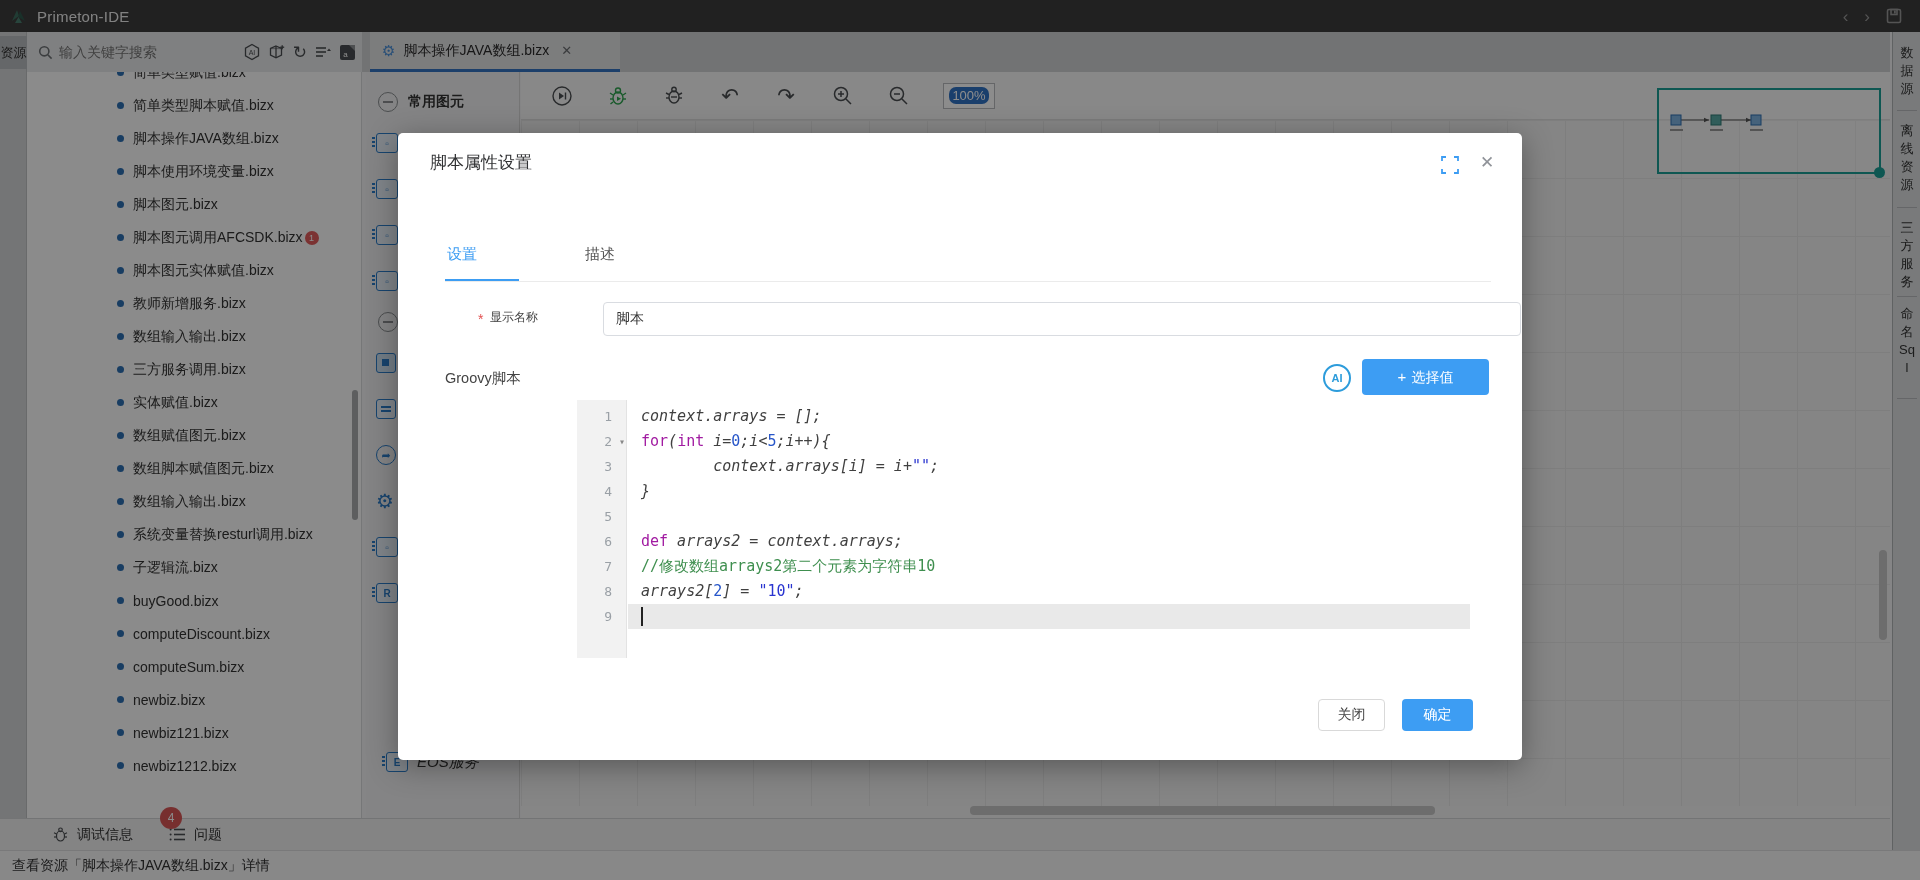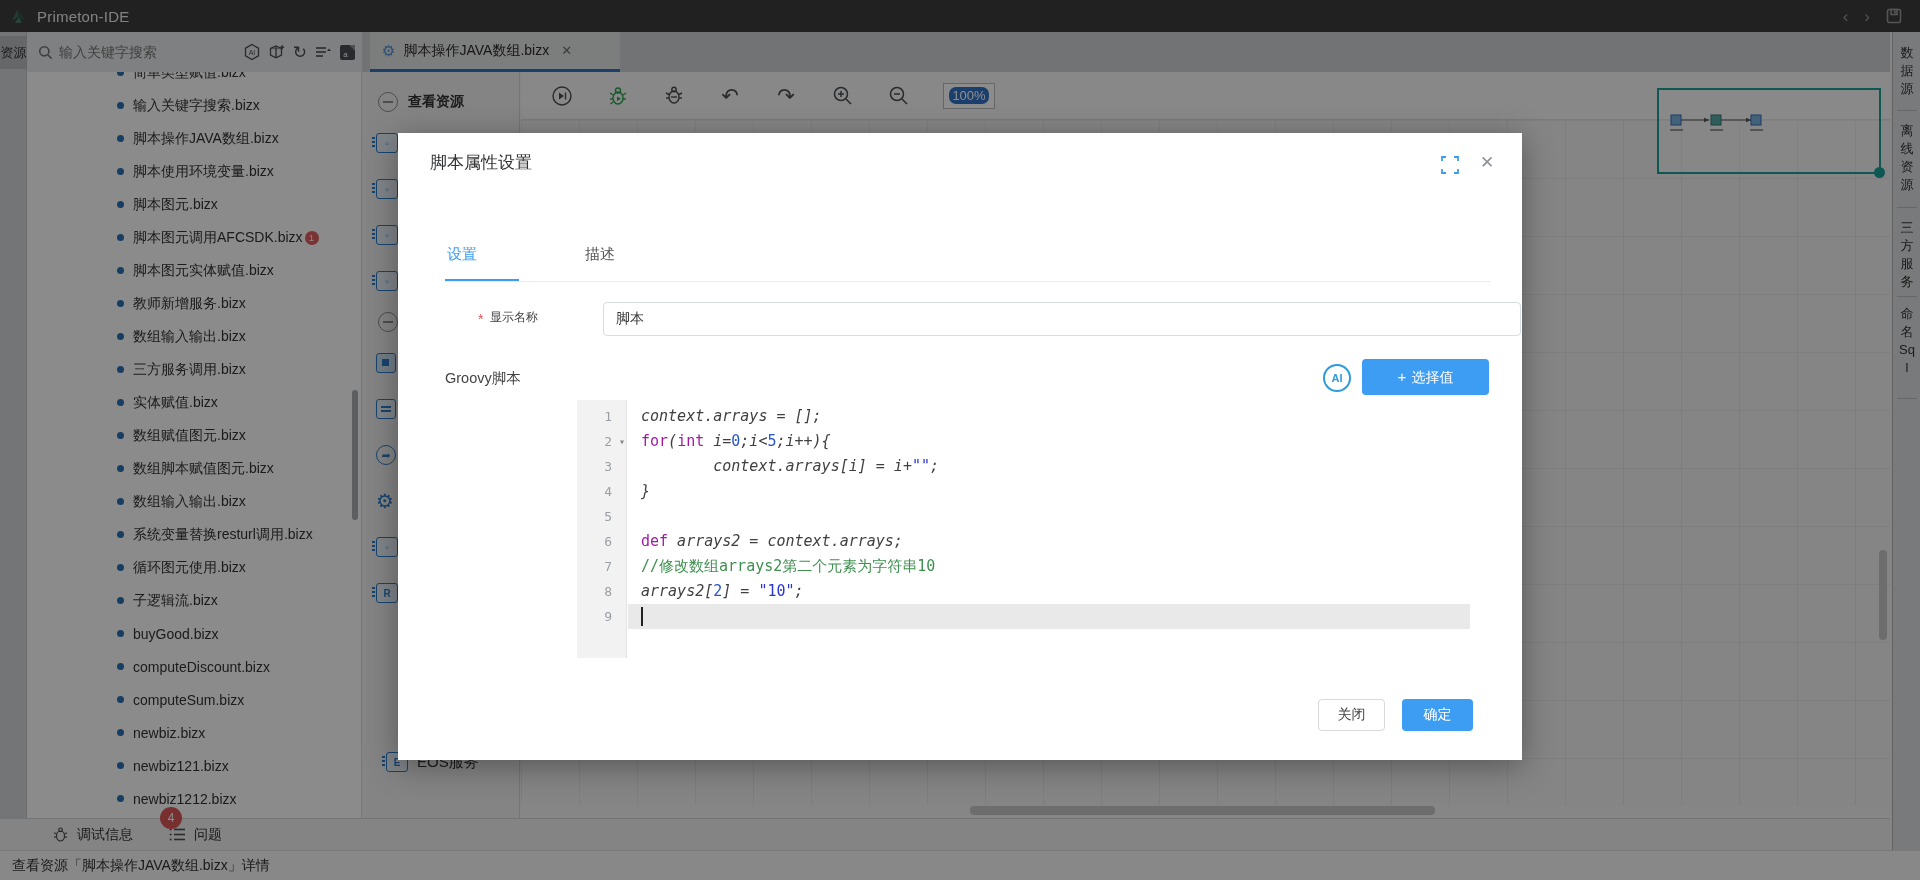--- a/index.html
+++ b/index.html
@@ -39,21 +39,21 @@
   .file-item .fbadge { width:14px; height:14px; border-radius:50%; background:#e05c5c; color:#fff; font-size:9px; display:flex; align-items:center; justify-content:center; margin-left:2px; }
   #file-scroll-thumb { position:absolute; left:352px; top:390px; width:6px; height:130px; background:#a9abad; border-radius:3px; }
 
   
   #palette { position:absolute; left:366px; top:72px; width:154px; height:746px; background:#f0f1f2; border-right:1px solid #d5d5d5; padding-top:12px; }
   .pal-header { height:36px; display:flex; align-items:center; padding-left:12px; gap:10px; }
   .pal-header .minus-circle { width:20px; height:20px; border:1.5px solid #8a8d90; border-radius:50%; position:relative; flex:0 0 auto; }
   .pal-header .minus-circle::after { content:""; position:absolute; left:4px; top:8px; width:10px; height:2px; background:#8a8d90; }
   .pal-header .hlabel { font-size:14px; color:#333; font-weight:bold; white-space:nowrap; }
   .pal-item { height:46px; display:flex; align-items:center; padding-left:10px; gap:9px; cursor:pointer; }
-  .pal-item .plabel { font-size:14px; color:#333; white-space:nowrap; }
+  .pal-item .plabel { font-size:14px; color:#333; white-space:nowrap;font-style:italic; }
   #eos-row { position:absolute; left:376px; top:742px; width:140px; height:40px; display:flex; align-items:center; gap:9px; cursor:pointer; }
   #eos-row .plabel { font-size:15px; color:#333; }
   .chip { width:22px; height:20px; border:1.6px solid #2b7cc9; border-radius:3px; background:#eaf3fb; position:relative; flex:0 0 auto; }
   .chip::before { content:""; position:absolute; left:-5px; top:3px; width:3px; height:2px; background:#2b7cc9; box-shadow:0 4px 0 #2b7cc9, 0 8px 0 #2b7cc9; }
   .chip .inner { position:absolute; inset:0; display:flex; align-items:center; justify-content:center; font-size:10px; color:#2b7cc9; font-weight:bold; }
   .sqicon { width:20px; height:20px; border:1.6px solid #2b7cc9; border-radius:3px; background:#cfe4f5; position:relative; flex:0 0 auto; }
   .sqicon::after { content:""; position:absolute; left:5px; top:5px; width:7px; height:7px; background:#2b7cc9; }
   .linesicon { width:20px; height:20px; border:1.6px solid #2b7cc9; border-radius:3px; position:relative; flex:0 0 auto; background:#eaf3fb; }
   .linesicon::after { content:""; position:absolute; left:4px; top:6px; width:10px; height:2px; background:#2b7cc9; box-shadow:0 4px 0 #2b7cc9; }
   .circleicon { width:20px; height:20px; border:1.6px solid #2b7cc9; border-radius:50%; position:relative; flex:0 0 auto; display:flex; align-items:center; justify-content:center; color:#2b7cc9; font-size:11px; }
@@ -84,21 +84,21 @@
   
   #bottom-bar { position:absolute; left:0; top:818px; width:1890px; height:32px; background:#f0f0f1; border-top:1px solid #d2d4d6; display:flex; align-items:center; gap:36px; padding-left:52px; }
   .bb-item { display:flex; align-items:center; gap:8px; cursor:pointer; }
   .bb-item span { font-size:14px; color:#333; }
   #debug-badge { position:absolute; left:160px; top:-12px; width:22px; height:22px; border-radius:50%; background:#d95757; color:#fff; font-size:12px; display:flex; align-items:center; justify-content:center; }
   #status-bar { position:absolute; left:0; top:850px; width:1920px; height:30px; background:#f7f7f8; border-top:1px solid #dcdcde; display:flex; align-items:center; }
   #status-bar span { font-size:14px; color:#333; margin-left:12px; }
 
   
   #backdrop { position:absolute; inset:0; background:rgba(0,0,0,0.45); z-index:40; }
-  #modal { position:absolute; left:398px; top:133px; width:1124px; height:627px; background:#fff; border-radius:0; box-shadow:0 6px 30px rgba(0,0,0,.35); z-index:50; }
+  #modal { position:absolute; left:398px; top:133px; width:1124px; height:627px; background:#fff; border-radius:5px; box-shadow:0 6px 30px rgba(0,0,0,.35); z-index:50; }
   #modal .m-title { position:absolute; left:32px; top:18px; font-size:17px; color:#303133; font-weight:500; }
   #modal .m-full { position:absolute; left:1043px; top:23px; cursor:pointer; }
   #modal .m-close { position:absolute; left:1082px; top:19px; font-size:17px; color:#909399; cursor:pointer; }
   .m-tab { position:absolute; top:112px; font-size:15px; cursor:pointer; }
   .m-tab.active { color:#3d9df3; }
   .m-tab.idle { color:#555; }
   #tab-underline { position:absolute; left:47px; top:146px; width:74px; height:3px; background:#3d9df3; }
   #tab-rule { position:absolute; left:47px; top:148px; width:1046px; height:1px; background:#ebebeb; }
   .req-star { position:absolute; left:80px; top:178px; color:#e25050; font-size:14px; }
   .fld-label { position:absolute; left:92px; top:176px; font-size:12px; color:#444; }
@@ -209,21 +209,21 @@
   </div>
 
   <div id="file-panel">
     <div id="file-list">
         <div class="file-item">
           <span class="dot"></span>
           <span class="fname">简单类型赋值.bizx</span>
         </div>
         <div class="file-item">
           <span class="dot"></span>
-          <span class="fname">输入关键字搜索.bizx</span>
+          <span class="fname">简单类型脚本赋值.bizx</span>
         </div>
         <div class="file-item">
           <span class="dot"></span>
           <span class="fname">脚本操作JAVA数组.bizx</span>
         </div>
         <div class="file-item">
           <span class="dot"></span>
           <span class="fname">脚本使用环境变量.bizx</span>
         </div>
         <div class="file-item">
@@ -263,24 +263,20 @@
           <span class="dot"></span>
           <span class="fname">数组脚本赋值图元.bizx</span>
         </div>
         <div class="file-item">
           <span class="dot"></span>
           <span class="fname">数组输入输出.bizx</span>
         </div>
         <div class="file-item">
           <span class="dot"></span>
           <span class="fname">系统变量替换resturl调用.bizx</span>
-        </div>
-        <div class="file-item">
-          <span class="dot"></span>
-          <span class="fname">循环图元使用.bizx</span>
         </div>
         <div class="file-item">
           <span class="dot"></span>
           <span class="fname">子逻辑流.bizx</span>
         </div>
         <div class="file-item">
           <span class="dot"></span>
           <span class="fname">buyGood.bizx</span>
         </div>
         <div class="file-item">
@@ -303,21 +299,21 @@
           <span class="dot"></span>
           <span class="fname">newbiz1212.bizx</span>
         </div>
       </div>
   </div>
   <div id="file-scroll-thumb"></div>
 
   <div id="palette">
       <div class="pal-header">
         <span class="minus-circle"></span>
-        <span class="hlabel">查看资源</span>
+        <span class="hlabel">常用图元</span>
       </div>
       <div class="pal-item">
         <span class="chip">
           <span class="inner">▫</span>
         </span>
         <span class="plabel"></span>
       </div>
       <div class="pal-item">
         <span class="chip">
           <span class="inner">▫</span>

